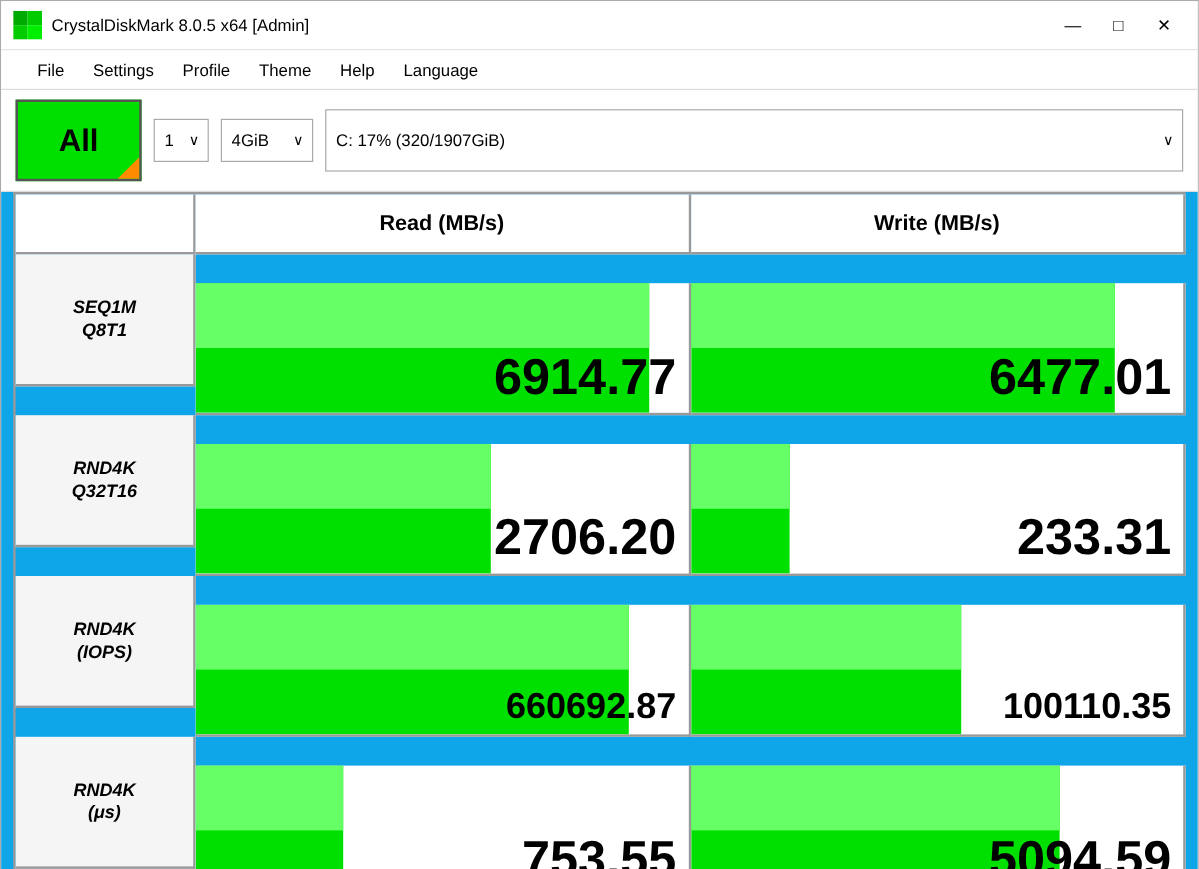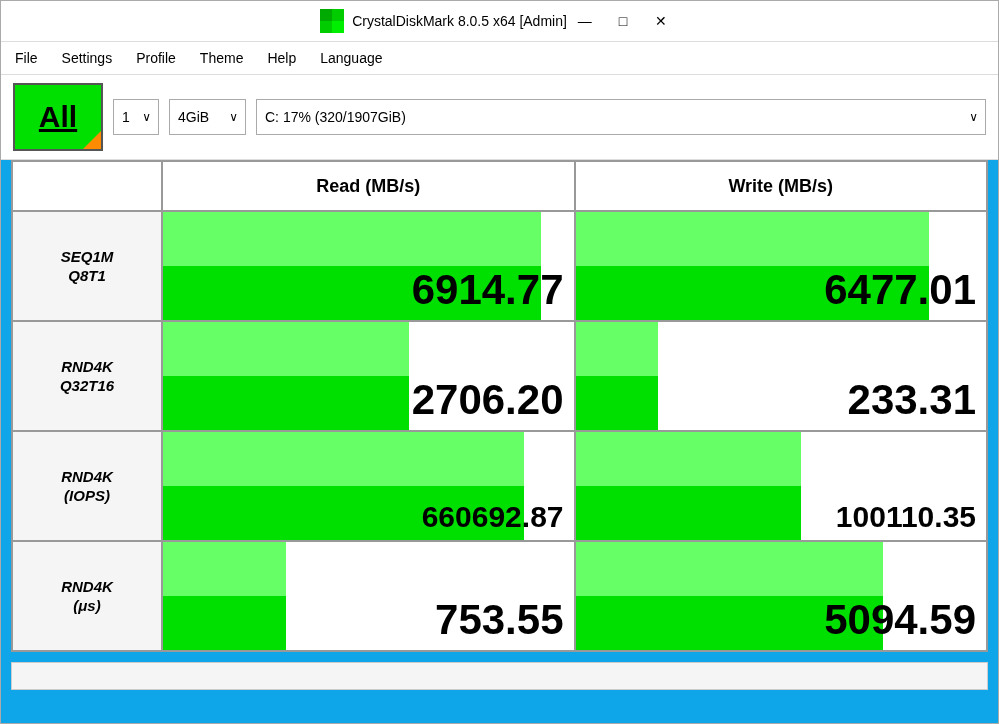--- a/index.html
+++ b/index.html
@@ -17,21 +17,21 @@
       background: #fff;
       border: 1px solid #aaa;
       display: flex;
       flex-direction: column;
       box-shadow: 2px 2px 8px rgba(0,0,0,0.3);
     }
     .title-bar {
       background: #fff;
       display: flex;
       align-items: center;
-      justify-content: center;
+      justify-content: space-between;
       padding: 6px 10px;
       border-bottom: 1px solid #ddd;
       user-select: none;
     }
     .title-bar-left {
       display: flex;
       align-items: center;
       gap: 8px;
     }
     .app-icon {
@@ -54,21 +54,21 @@
       cursor: pointer;
       font-size: 14px;
       display: flex;
       align-items: center;
       justify-content: center;
       color: #000;
     }
     .menu-bar {
       display: flex;
       gap: 4px;
-      padding: 4px 4px;
+      padding: 4px 20px;
       border-bottom: 1px solid #ddd;
       background: #fff;
     }
     .menu-item {
       padding: 4px 10px;
       font-size: 14px;
       cursor: pointer;
       color: #000;
     }
     .menu-item:first-child { text-decoration: none; }
@@ -76,32 +76,31 @@
       display: flex;
       align-items: center;
       padding: 8px 12px;
       gap: 10px;
       background: #fff;
       border-bottom: 1px solid #ddd;
     }
     .all-btn {
       background: #00e000;
       color: #000;
-      font-size: 30px;
+      font-size: 26px;
       font-weight: bold;
-      width: 90px;
+      width: 105px;
       height: 68px;
       border: 2px solid #555;
       cursor: pointer;
       display: flex;
       align-items: center;
       justify-content: center;
       position: relative;
       flex-shrink: 0;
-      text-decoration: underline;
     }
     .all-btn::after {
       content: '';
       position: absolute;
       bottom: 0;
       right: 0;
       width: 0;
       height: 0;
       border-style: solid;
       border-width: 0 0 18px 18px;
@@ -130,21 +129,21 @@
       pointer-events: none;
     }
     .drive-select-wrapper {
       position: relative;
       display: inline-flex;
       align-items: center;
       flex: 1;
     }
     .drive-select-wrapper select {
       width: 100%;
-      height: 36px;
+      height: 52px;
       border: 1px solid #aaa;
       background: #fff;
       font-size: 14px;
       padding: 0 28px 0 8px;
       cursor: pointer;
       appearance: none;
       -webkit-appearance: none;
     }
     .drive-select-wrapper::after {
       content: '∨';
@@ -202,20 +201,21 @@
       border-right: 2px solid #999;
       border-bottom: 2px solid #999;
       background: #fff;
       height: 110px;
       display: flex;
       align-items: flex-end;
       justify-content: flex-end;
       position: relative;
       padding: 0;
       overflow: hidden;
+      margin-top: 24px;
     }
     .bar-bg {
       position: absolute;
       left: 0;
       top: 0;
       height: 100%;
       background: #00e000;
       z-index: 0;
     }
     .bar-lighter {

